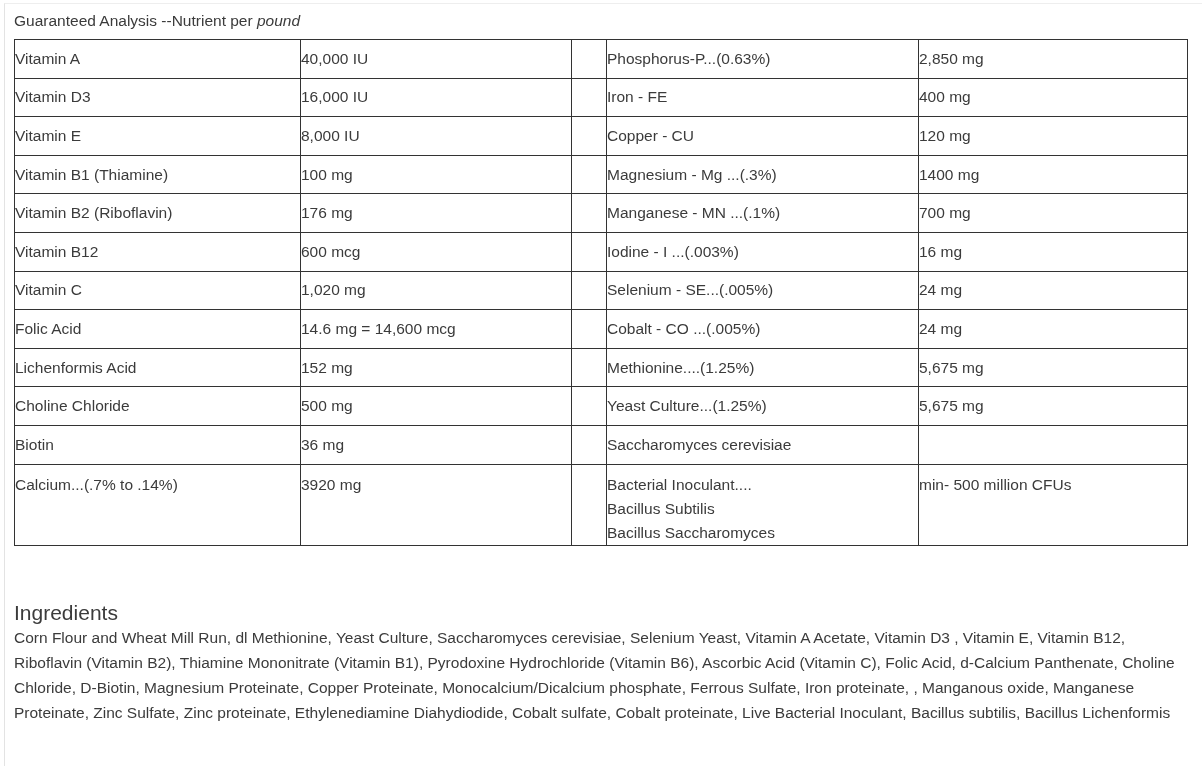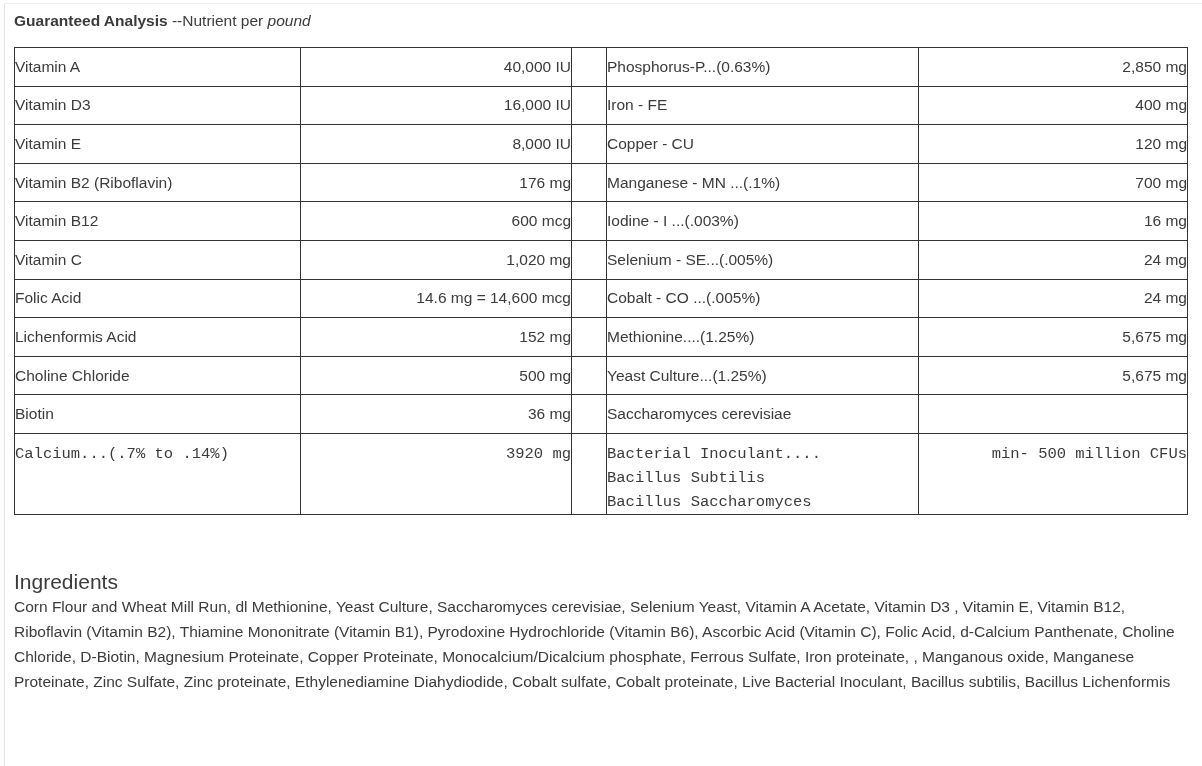--- a/index.html
+++ b/index.html
@@ -25,43 +25,43 @@
     border-top: 1px solid #eeeeee;
     pointer-events: none;
   }
   .content { position: relative; }
   .title {
     margin: 10px 0 0 14px;
     font-size: 15.5px;
     line-height: 21px;
     white-space: nowrap;
   }
-  .title .b { font-weight: bold; }
+  .title .b { font-weight: normal; }
   .title .i { font-style: italic; }
 
   table.analysis {
     border-collapse: collapse;
     table-layout: fixed;
     width: 1173px;
-    margin: 16px 0 0 14px;
+    margin: 8px 0 0 14px;
   }
   table.analysis td {
     border: 1px solid #333333;
     font-size: 15.5px;
     color: #3b3b3b;
     padding: 0;
     vertical-align: middle;
     overflow: hidden;
     white-space: nowrap;
   }
   table.analysis tr { height: 38.6px; }
   td.lbl { padding-left: 13px; padding-right: 6px; }
-  td.val { text-align: right; padding-right: 12px; padding-left: 6px; }
+  td.val { text-align: left; padding-right: 12px; padding-left: 6px; }
   td.gap { padding: 0; }
-  tr.tall { height: 82px; font-family: Liberation Mono, monospace; }
+  tr.tall { height: 82px; }
   tr.tall td {
     vertical-align: top;
     padding-top: 8px;
     line-height: 24px;
   }
   .line { display: block; }
 
   .ingredients { margin: 56px 14px 0 14px; }
   .ing-head {
     font-weight: normal;
@@ -106,20 +106,27 @@
         <td class="gap"></td>
         <td class="lbl">Iron - FE</td>
         <td class="val">400 mg</td>
       </tr>
       <tr>
         <td class="lbl">Vitamin E</td>
         <td class="val">8,000 IU</td>
         <td class="gap"></td>
         <td class="lbl">Copper - CU</td>
         <td class="val">120 mg</td>
+      </tr>
+      <tr>
+        <td class="lbl">Vitamin B1 (Thiamine)</td>
+        <td class="val">100 mg</td>
+        <td class="gap"></td>
+        <td class="lbl">Magnesium - Mg ...(.3%)</td>
+        <td class="val">1400 mg</td>
       </tr>
       <tr>
         <td class="lbl">Vitamin B2 (Riboflavin)</td>
         <td class="val">176 mg</td>
         <td class="gap"></td>
         <td class="lbl">Manganese - MN ...(.1%)</td>
         <td class="val">700 mg</td>
       </tr>
       <tr>
         <td class="lbl">Vitamin B12</td>

